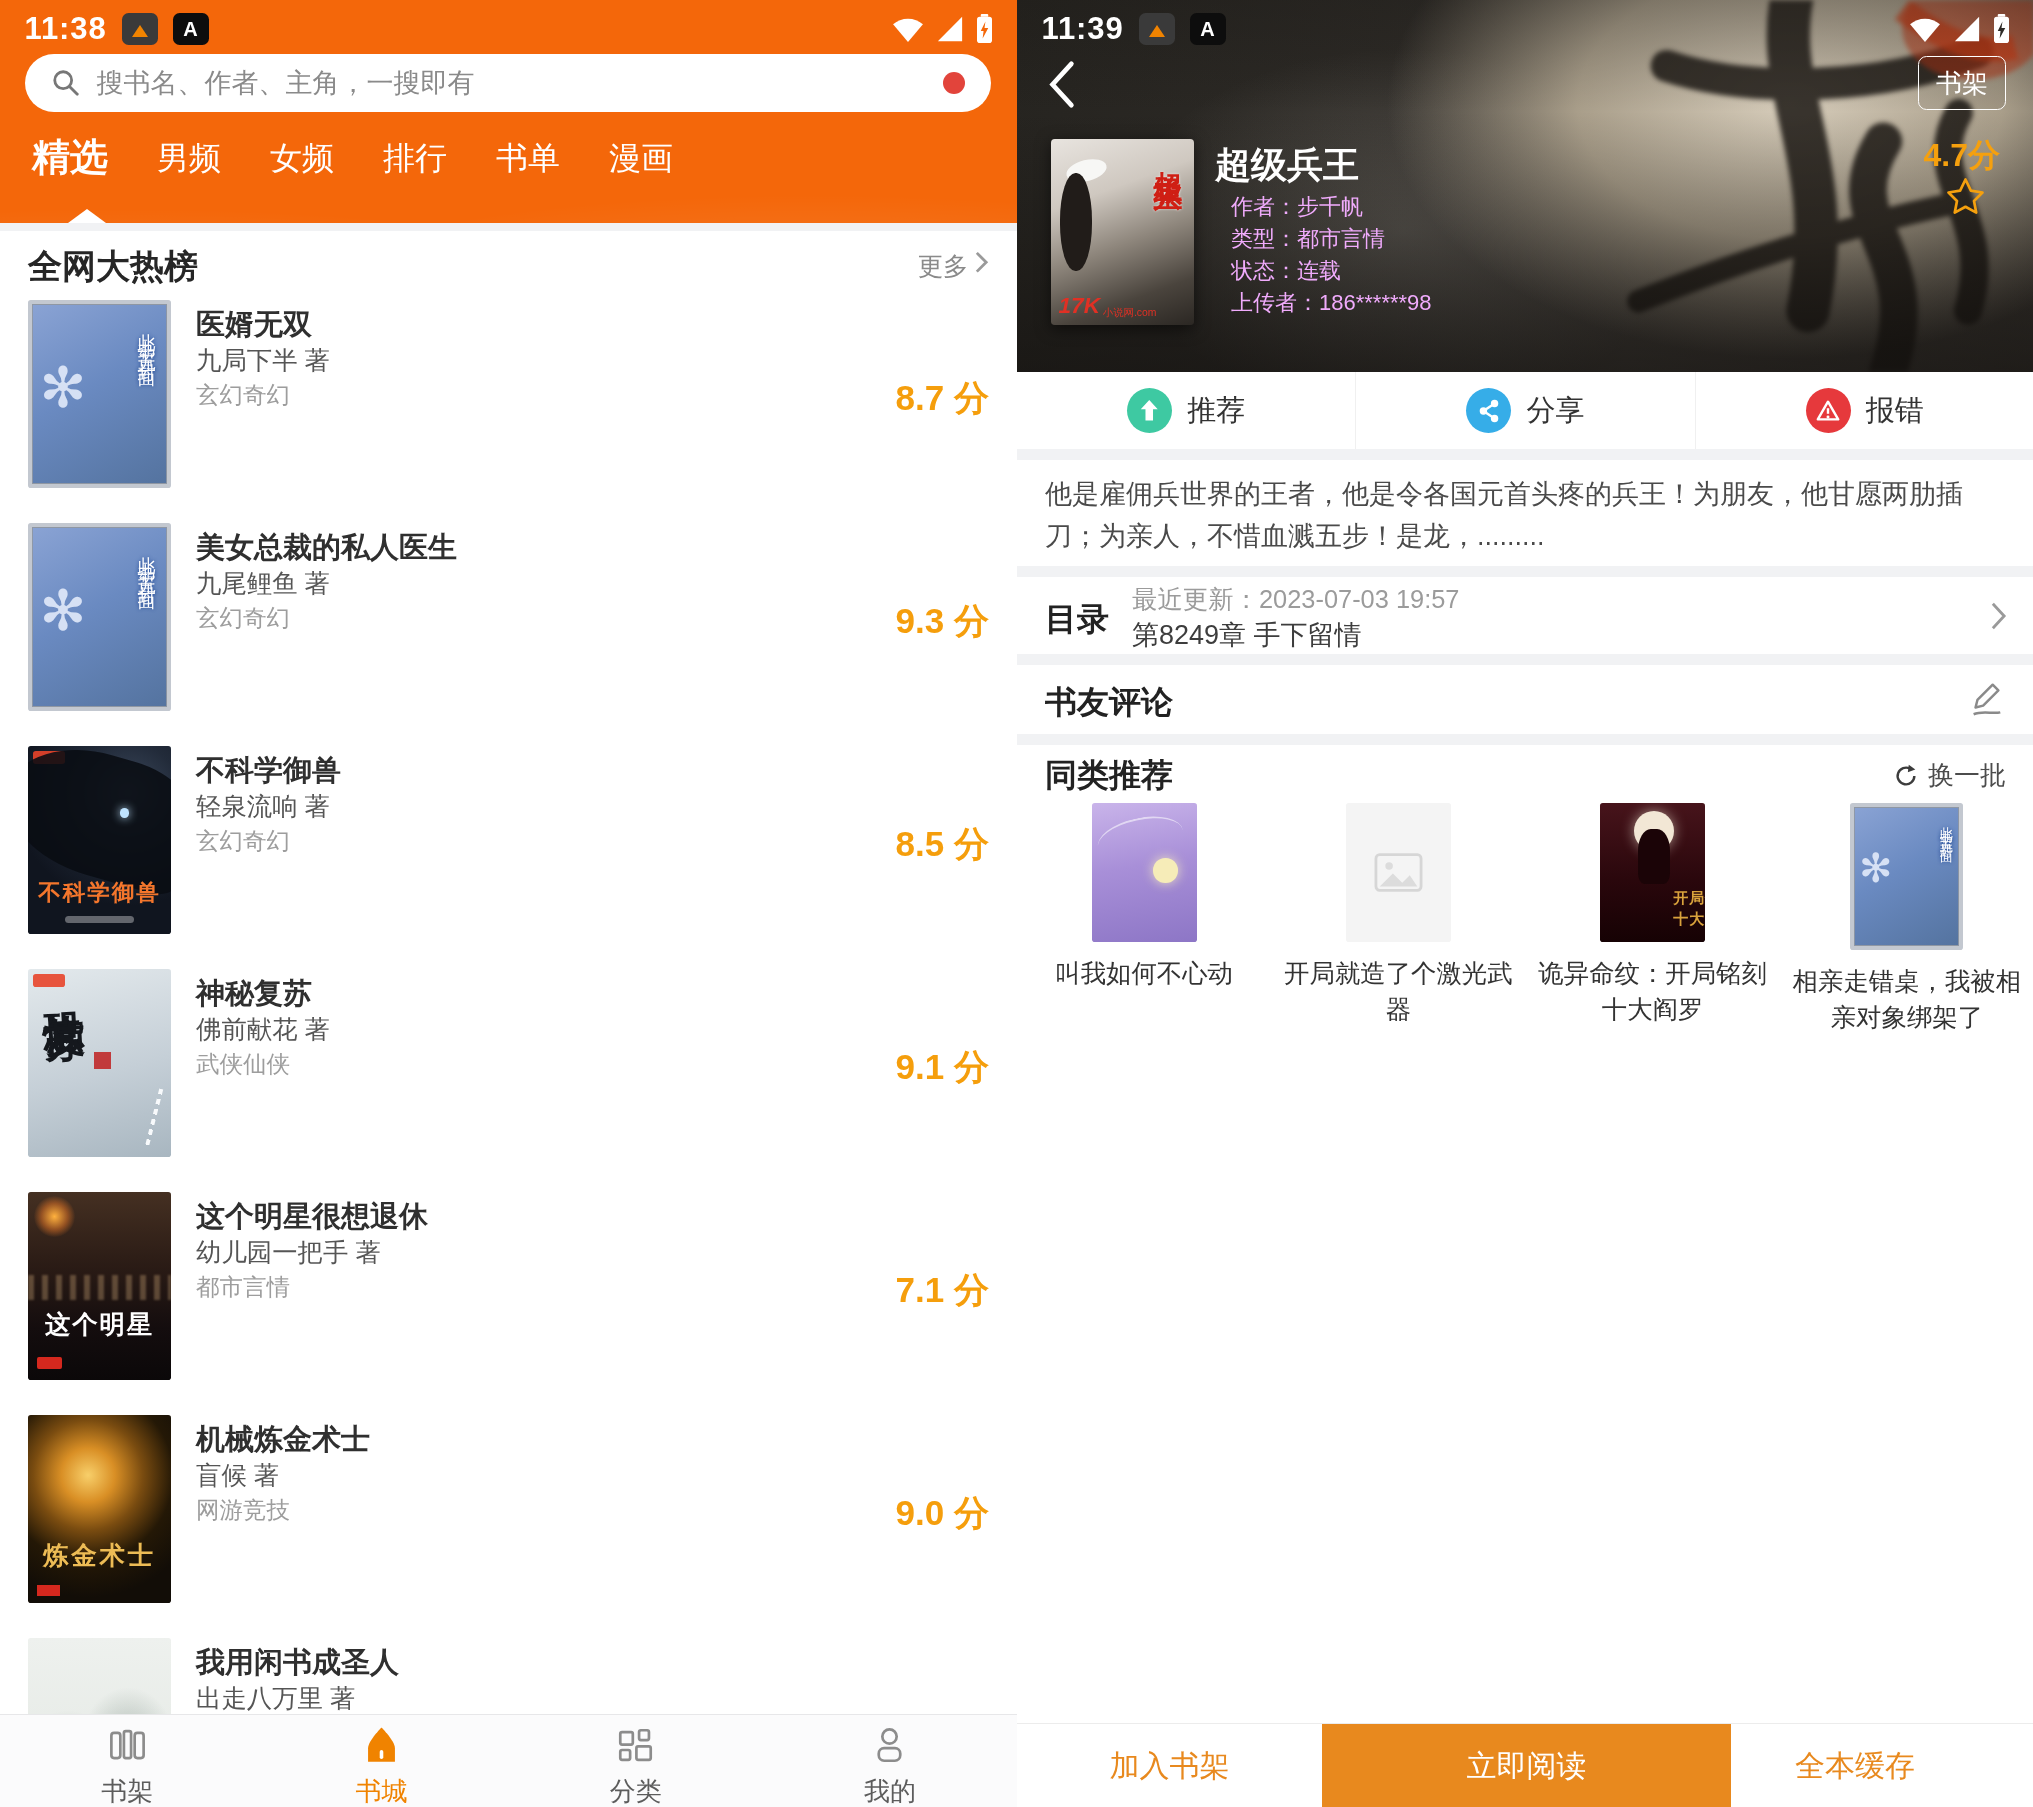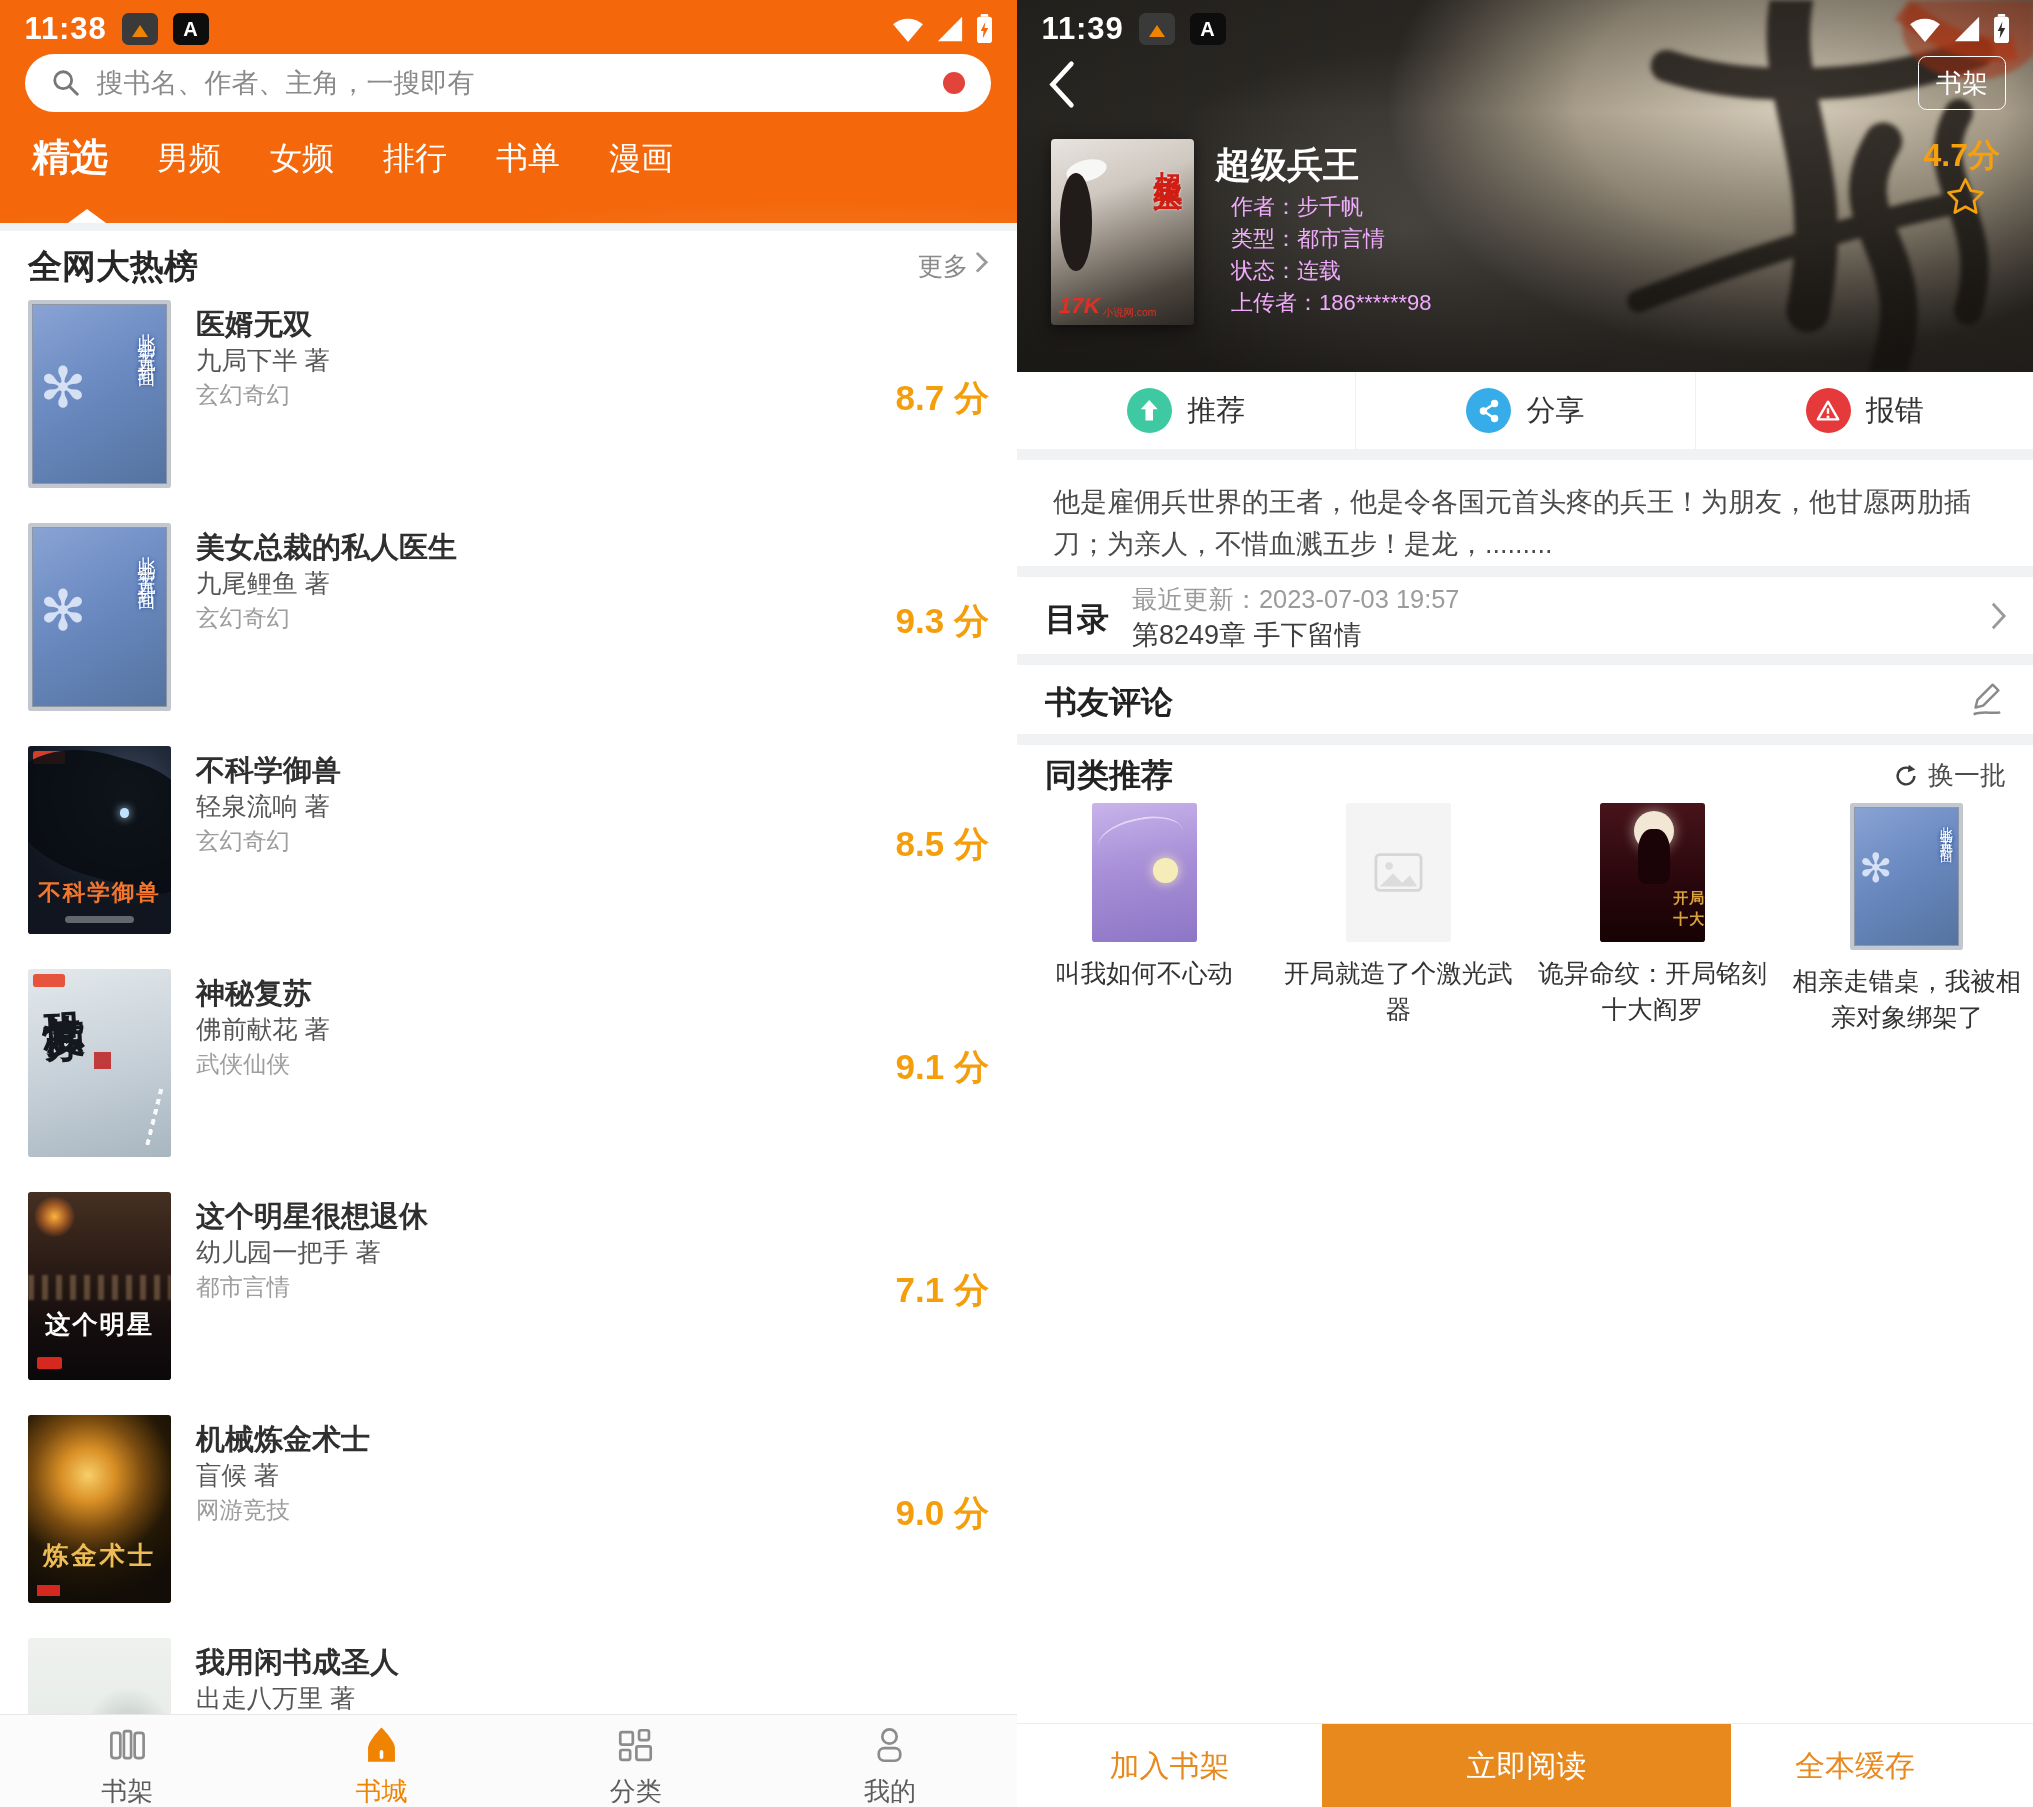--- a/index.html
+++ b/index.html
@@ -134,21 +134,21 @@
   .actions{position:absolute;top:372px;left:0;width:1017px;height:77px;background:#fff;display:flex}
   .act{flex:1;display:flex;align-items:center;justify-content:center;gap:15px}
   .act + .act{border-left:1.9px solid #f0f0f0}
   .act-ic{width:45px;height:45px;border-radius:50%;display:flex;align-items:center;justify-content:center;flex:0 0 auto}
   .act-ic.green{background:#3ec9a2}.act-ic.blue{background:#36ade8}.act-ic.red{background:#e6393c}
   .act-label{font-size:29px;color:#333}
   .gap{position:absolute;left:0;width:1017px;height:11.3px;background:#f1f2f4}
   .g1{top:449px}.g2{top:566px}.g3{top:654px}.g4{top:734px}
   .desc{position:absolute;top:460px;left:0;width:1017px;height:105px;background:#fff;box-sizing:border-box;
         padding:13px 28px 0 28px}
-  .desc p{margin:8px;font-size:27px;line-height:42px;color:#4a4a4a}
+  .desc p{margin:0;font-size:27px;line-height:42px;color:#4a4a4a}
   .catalog{position:absolute;top:577px;left:0;width:1017px;height:77px;background:#fff}
   .cat-label{position:absolute;left:28px;top:21px;font-size:32px;font-weight:bold;color:#222}
   .cat-upd{position:absolute;left:115px;top:5.6px;font-size:25.4px;color:#9b9b9b}
   .cat-last{position:absolute;left:115px;top:40px;font-size:27px;color:#3d3d3d}
   .cat-chev{position:absolute;right:26px;top:22.6px}
   .comments{position:absolute;top:666px;left:0;width:1017px;height:68px;background:#fff}
   .cmt-label{position:absolute;left:28px;top:15px;font-size:32px;font-weight:bold;color:#222}
   .cmt-edit{position:absolute;right:28px;top:13px}
   .recwrap{position:absolute;top:745px;left:0;width:1017px;bottom:85px;background:#fff}
   .rec-head{position:relative;height:58px}

